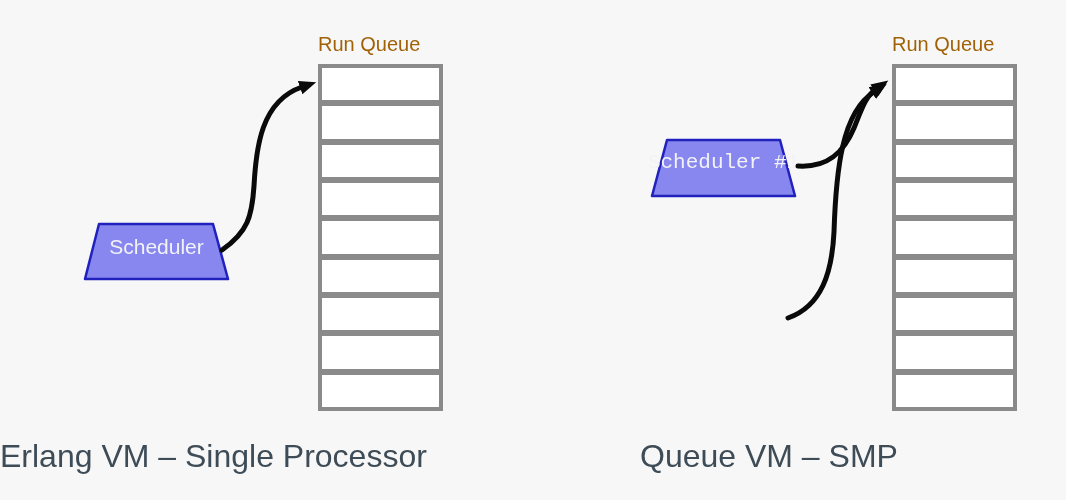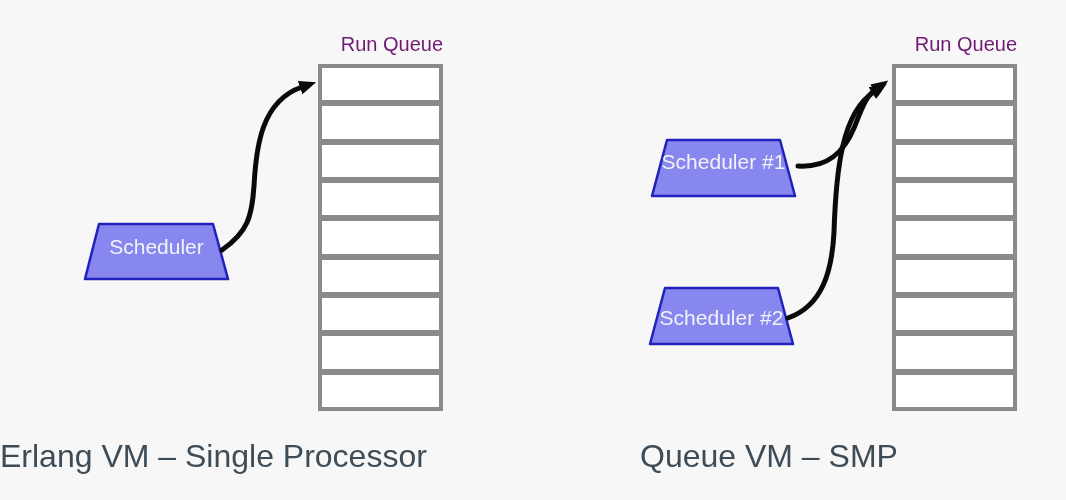--- a/index.html
+++ b/index.html
@@ -10,23 +10,23 @@
   .canvas {
     position: relative;
     width: 1066px;
     height: 500px;
     background: #f7f7f7;
     overflow: hidden;
   }
   .queue-label {
     position: absolute;
     width: 125px;
-    text-align: right;
+    text-align: left;
     font-size: 20px;
-    color: #701a75;
+    color: #a16207;
     font-weight: 400;
     letter-spacing: 0px;
     white-space: nowrap;
   }
   .queue {
     position: absolute;
     width: 125px;
     height: 347px;
     background: #8a8a8a;
     border: 4px solid #8a8a8a;
@@ -103,33 +103,27 @@
       <div class="queue-cell"></div>
       <div class="queue-cell"></div>
       <div class="queue-cell"></div>
       <div class="queue-cell"></div>
       <div class="queue-cell"></div>
       <div class="queue-cell"></div>
       <div class="queue-cell"></div>
       <div class="queue-cell"></div>
     </div>
 
-  <div class="scheduler" style="left:650px; top:138px; width:147px; height:44px;">
+  <div class="scheduler" style="left:650px; top:138px; width:147px; height:44px;font-family:Liberation Mono, monospace;">
     <svg width="147" height="60" viewBox="0 0 147 60">
       <polygon points="17,2 130,2 145,58 2,58" fill="#8787ef" stroke="#2121bd" stroke-width="2.5" stroke-linejoin="round"></polygon>
     </svg>
     <span class="label">Scheduler #1</span>
   </div>
 
-  <div class="scheduler" style="left:648px; top:286px; width:147px; height:60px;">
-    <svg width="147" height="60" viewBox="0 0 147 60">
-      <polygon points="17,2 130,2 145,58 2,58" fill="#8787ef" stroke="#2121bd" stroke-width="2.5" stroke-linejoin="round"></polygon>
-    </svg>
-    <span class="label">Scheduler #2</span>
-  </div>
 
   <div class="caption" style="left:640px; width:390px;">Queue VM – SMP</div>
 
   <svg class="arrows" width="1066" height="500" viewBox="0 0 1066 500">
     <defs>
       <marker id="ah" markerUnits="userSpaceOnUse" markerWidth="18" markerHeight="14" refX="2" refY="7" orient="auto">
         <path d="M0,0 L17,7 L0,14 Z" fill="#0a0a0a"></path>
       </marker>
     </defs>
     <path d="M 222 250 C 248 232 252 216 254 186 C 256 148 261 101 302 87" fill="none" stroke="#0a0a0a" stroke-width="5" stroke-linecap="round" marker-end="url(#ah)"></path>

